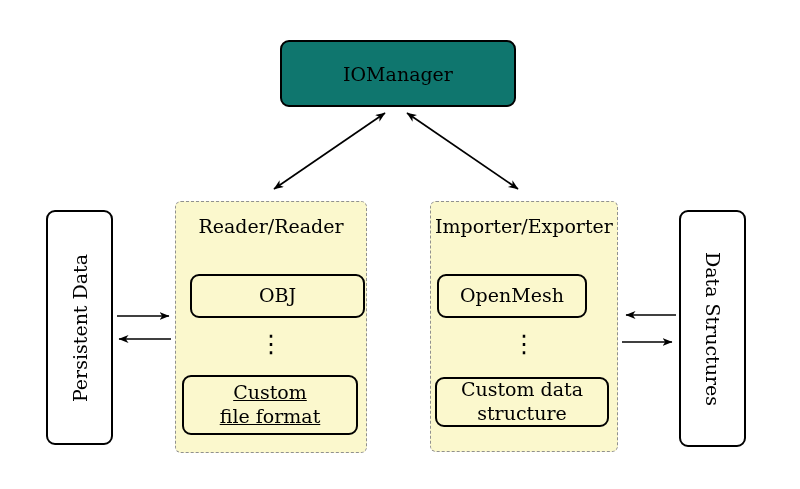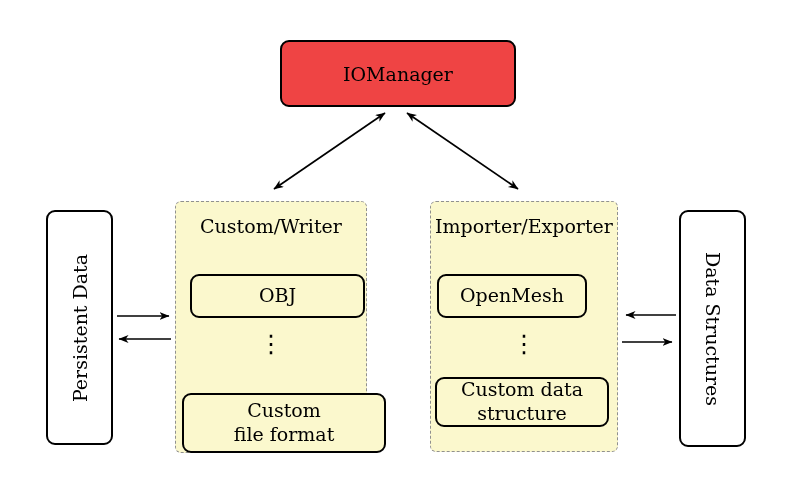--- a/index.html
+++ b/index.html
@@ -7,21 +7,21 @@
     position: relative;
     width: 800px;
     height: 489px;
     background: #ffffff;
     font-family: "DejaVu Serif", serif;
     color: #000000;
     overflow: hidden;
   }
   .node {
     position: absolute;
-    background: #ef4444;
+    background: #0f766e;
     border: 2.3px solid #000000;
     border-radius: 9px;
     display: flex;
     align-items: center;
     justify-content: center;
     font-size: 19px;
     box-sizing: border-box;
   }
   .panel {
     position: absolute;
@@ -87,26 +87,26 @@
 </head>
 <body>
 
 <div id="canvas">
 
   <div class="node" style="left:280px; top:40px; width:236px; height:67px;">
     <span>IOManager</span>
   </div>
 
   <div class="panel" style="left:175px; top:201px; width:192px; height:252px;">
-    <div class="panel-title">Custom/Writer</div>
+    <div class="panel-title">Reader/Reader</div>
     <div class="inner-node" style="left:14px; top:72px; width:175px; height:44px;">
       <span>OBJ</span>
     </div>
     <div class="vdots" style="top:130px;">⋮</div>
-    <div class="inner-node" style="left:6px; top:191px; width:204px; height:60px;">
+    <div class="inner-node" style="left:6px; top:173px; width:176px; height:60px;text-decoration:underline;">
       <div>Custom</div>
       <div>file format</div>
     </div>
   </div>
 
   <div class="panel" style="left:430px; top:201px; width:188px; height:251px;">
     <div class="panel-title">Importer/Exporter</div>
     <div class="inner-node" style="left:6px; top:72px; width:150px; height:44px;">
       <span>OpenMesh</span>
     </div>

